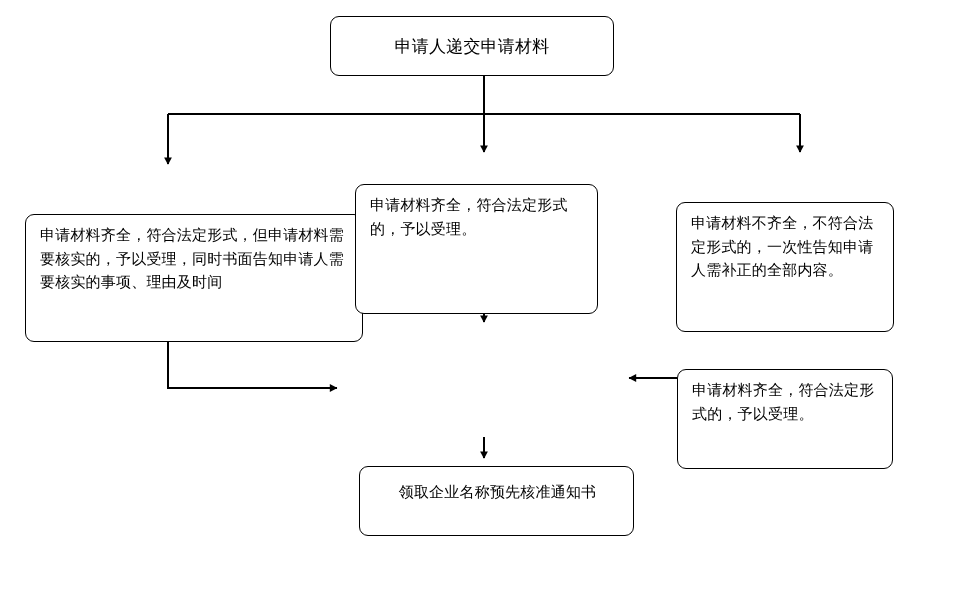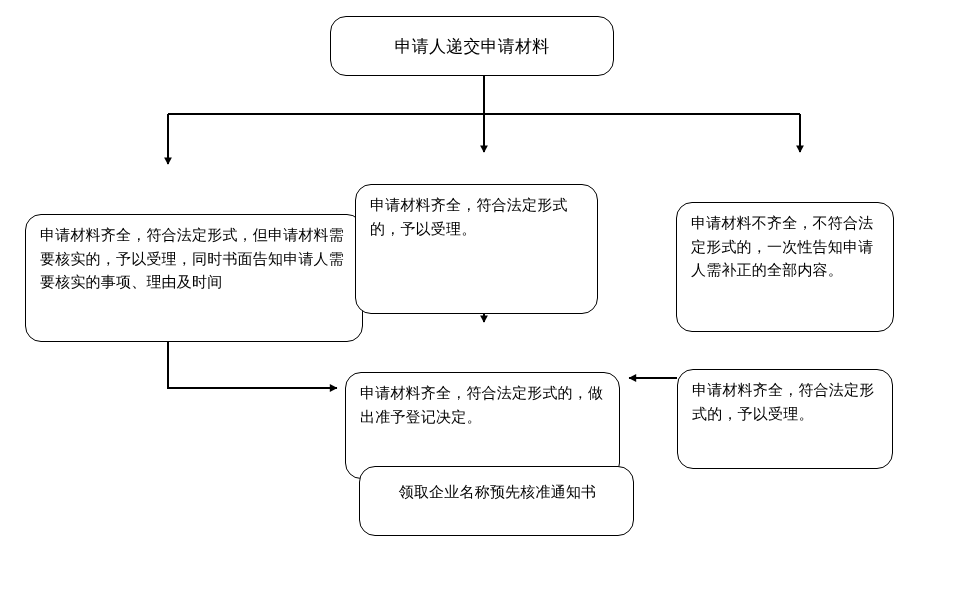--- a/index.html
+++ b/index.html
@@ -22,21 +22,21 @@
     left: 0;
     top: 0;
     width: 974px;
     height: 589px;
     pointer-events: none;
   }
   .node {
     position: absolute;
     box-sizing: border-box;
     border: 1px solid #000000;
-    border-radius: 16px;
+    border-radius: 9px;
     background: #ffffff;
     padding: 9px 12px 9px 14px;
     line-height: 1.58;
     font-size: 15px;
     color: #000000;
     letter-spacing: 0.2px;
     z-index: 2;
   }
   .node-centered {
     display: flex;
@@ -108,23 +108,20 @@
   </div>
 
   <div class="node node-top-text" style="left:355px; top:142px; width:243px; height:130px;">
     <span class="node-text">申请材料齐全，符合法定形式的，予以受理。</span>
   </div>
 
   <div class="node node-top-text" style="left:676px; top:160px; width:218px; height:130px;">
     <span class="node-text">申请材料不齐全，不符合法定形式的，一次性告知申请人需补正的全部内容。</span>
   </div>
 
-  <div class="node node-top-text" style="left:345px; top:330px; width:275px; height:107px;">
-    <span class="node-text">申请材料齐全，符合法定形式的，做出准予登记决定。</span>
-  </div>
 
   <div class="node node-top-text" style="left:677px; top:327px; width:216px; height:100px;">
     <span class="node-text">申请材料齐全，符合法定形式的，予以受理。</span>
   </div>
 
   <div class="node" style="left:359px; top:466px; width:275px; height:70px; text-align:center; padding-top:14px;">
     <span class="node-text">领取企业名称预先核准通知书</span>
   </div>
 
 </div>

